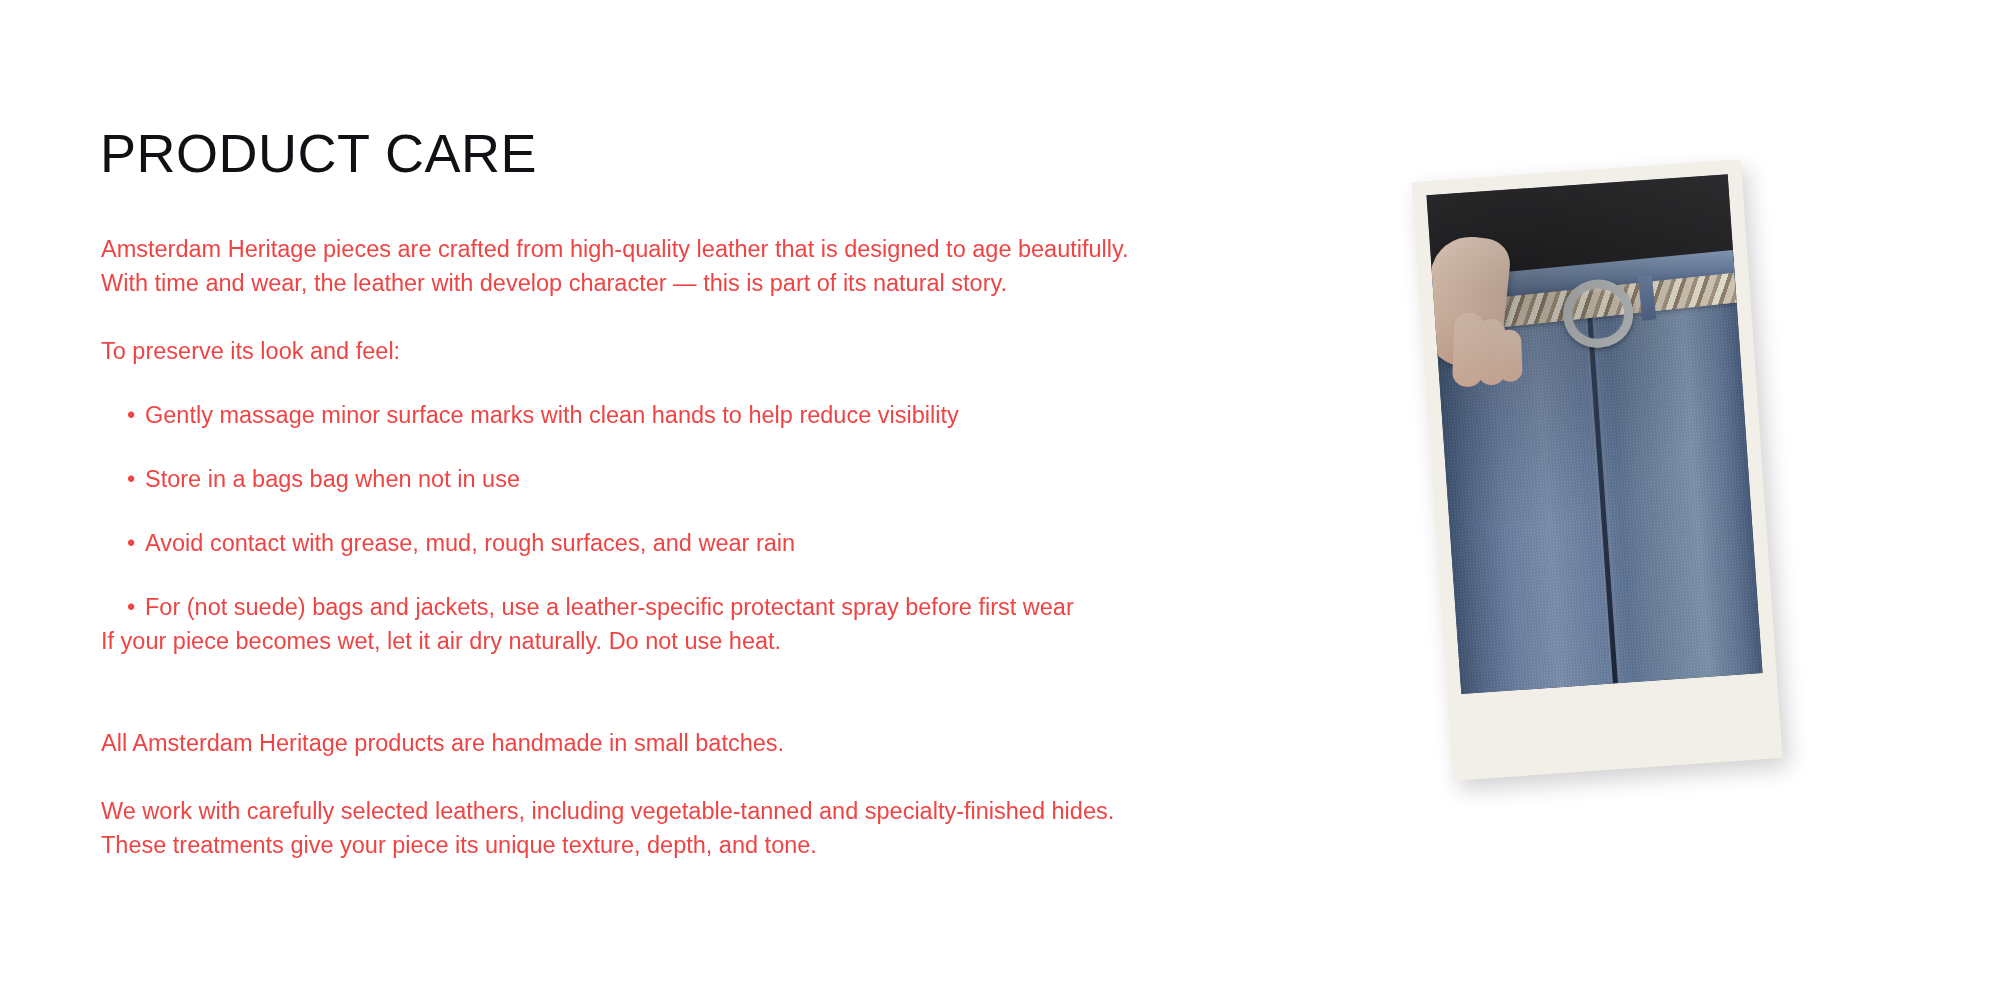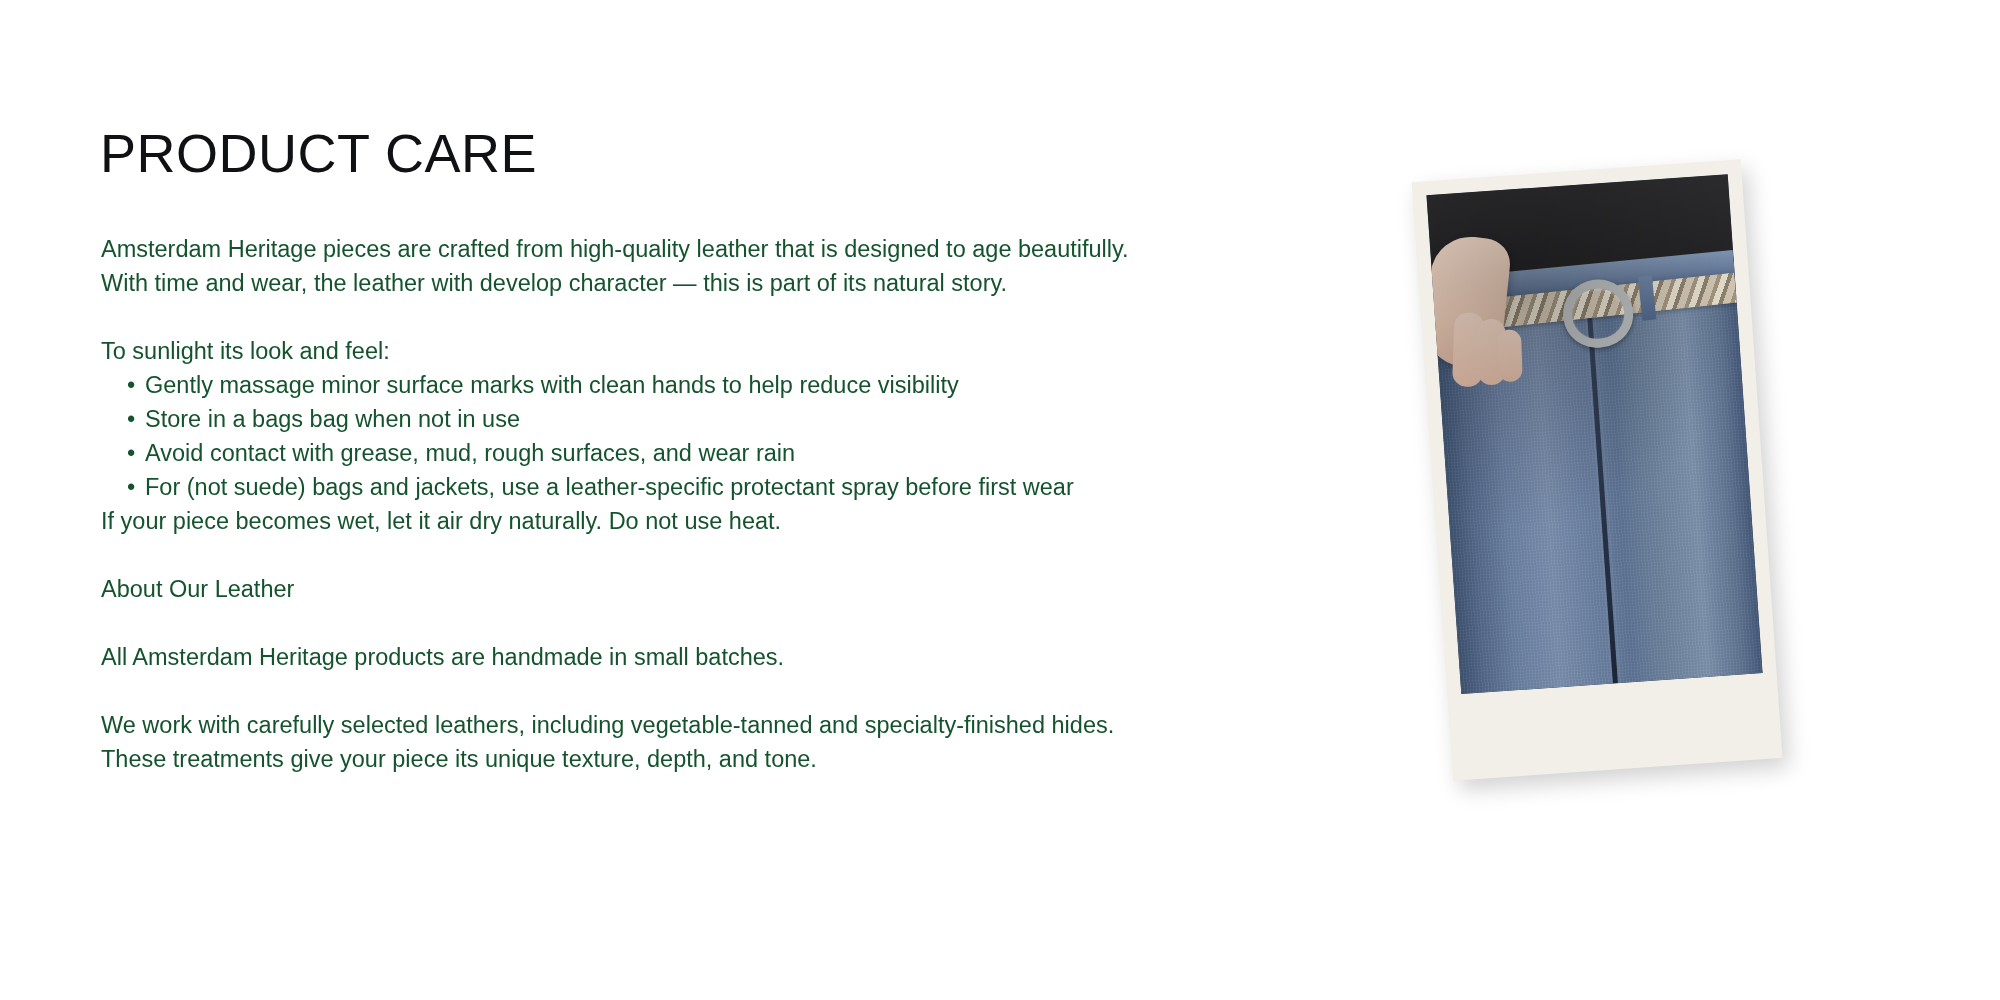--- a/index.html
+++ b/index.html
@@ -30,37 +30,38 @@
     line-height: 1.1;
     white-space: nowrap;
   }
   .body-col {
     position: absolute;
     left: 101px;
     top: 232px;
     width: 1310px;
     font-size: 23.5px;
     line-height: 34px;
-    color: #14532d;
+    color: #ef4444;
   }
   .para {
     margin: 0 0 0 0;
   }
   .spacer {
     height: 34px;
   }
   ul.care-list {
     list-style: none;
     margin: 0;
     padding: 0;
   }
   ul.care-list li {
     position: relative;
     padding-left: 44px;
     line-height: 34px;
+    margin-top: 30px;
   }
   ul.care-list li::before {
     content: "•";
     position: absolute;
     left: 26px;
     top: 0;
     font-size: 23.5px;
     line-height: 34px;
   }
   
@@ -196,34 +197,33 @@
 
   <div class="body-col">
 
     <p class="para">
       <span>Amsterdam Heritage pieces are crafted from high-quality leather that is designed to age beautifully.</span><br>
       <span>With time and wear, the leather with develop character — this is part of its natural story.</span>
     </p>
 
     <div class="spacer"></div>
 
-    <p class="para">To sunlight its look and feel:</p>
+    <p class="para">To preserve its look and feel:</p>
 
     <ul class="care-list">
       <li>Gently massage minor surface marks with clean hands to help reduce visibility</li>
       <li>Store in a bags bag when not in use</li>
       <li>Avoid contact with grease, mud, rough surfaces, and wear rain</li>
       <li>For (not suede) bags and jackets, use a leather-specific protectant spray before first wear</li>
     </ul>
 
     <p class="para">If your piece becomes wet, let it air dry naturally. Do not use heat.</p>
 
     <div class="spacer"></div>
 
-    <p class="para">About Our Leather</p>
 
     <div class="spacer"></div>
 
     <p class="para">All Amsterdam Heritage products are handmade in small batches.</p>
 
     <div class="spacer"></div>
 
     <p class="para">
       <span>We work with carefully selected leathers, including vegetable-tanned and specialty-finished hides.</span><br>
       <span>These treatments give your piece its unique texture, depth, and tone.</span>

